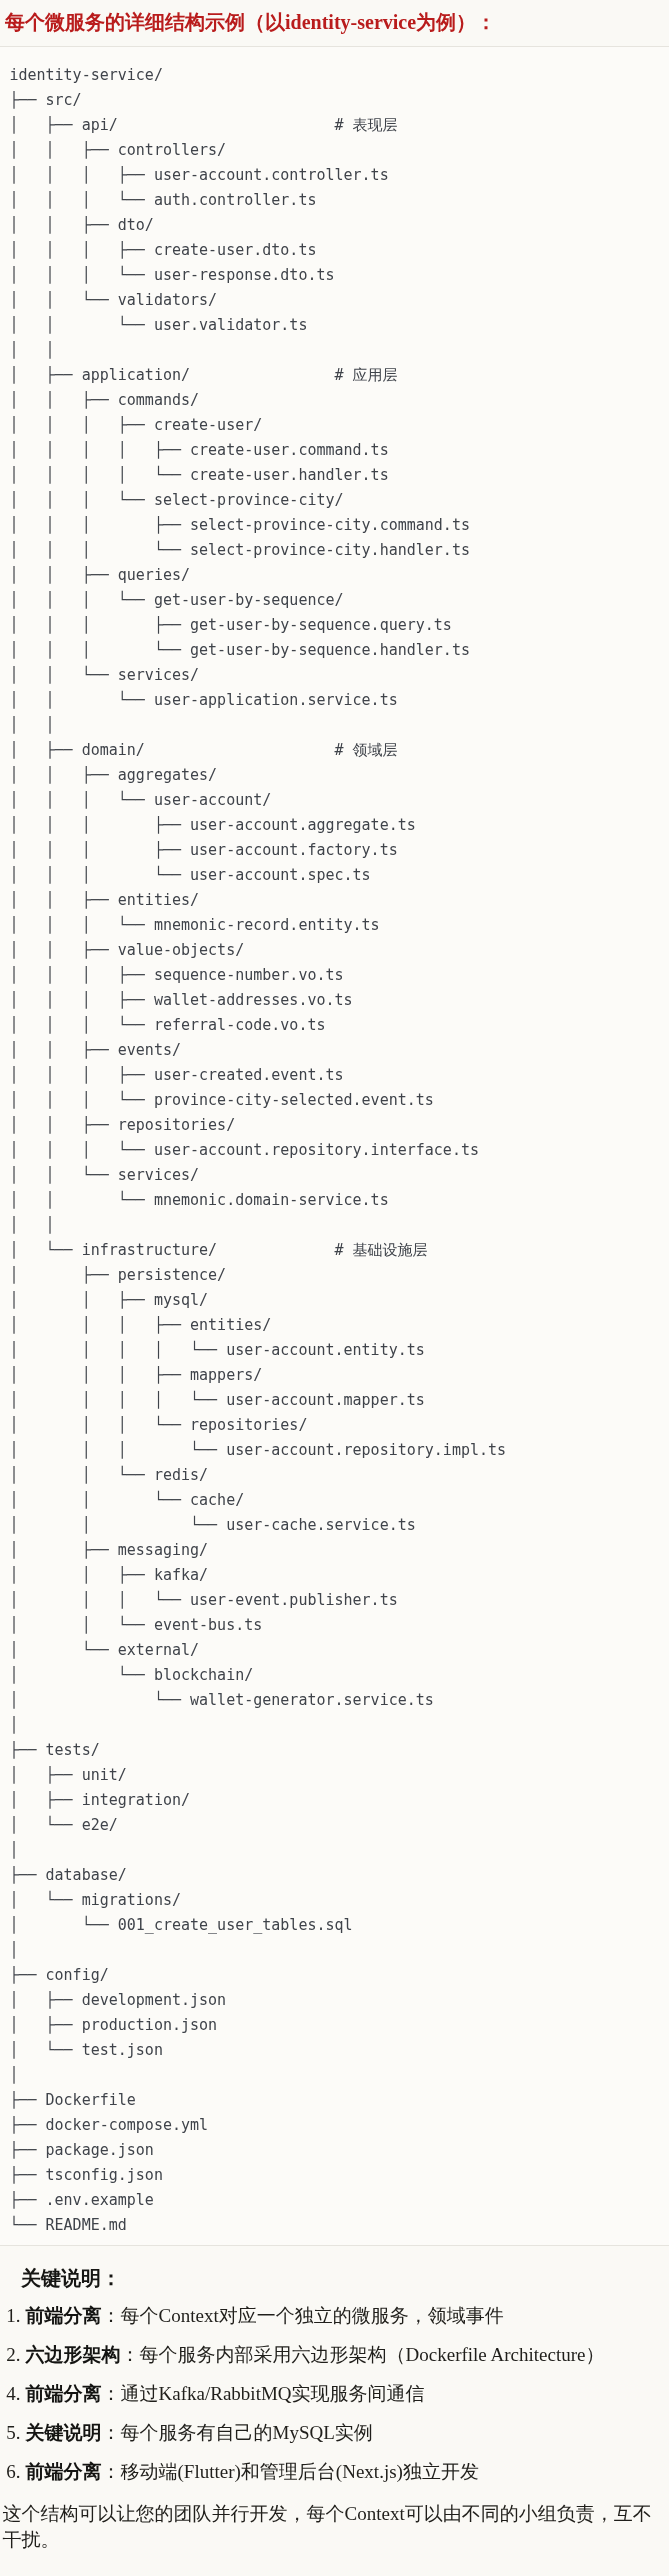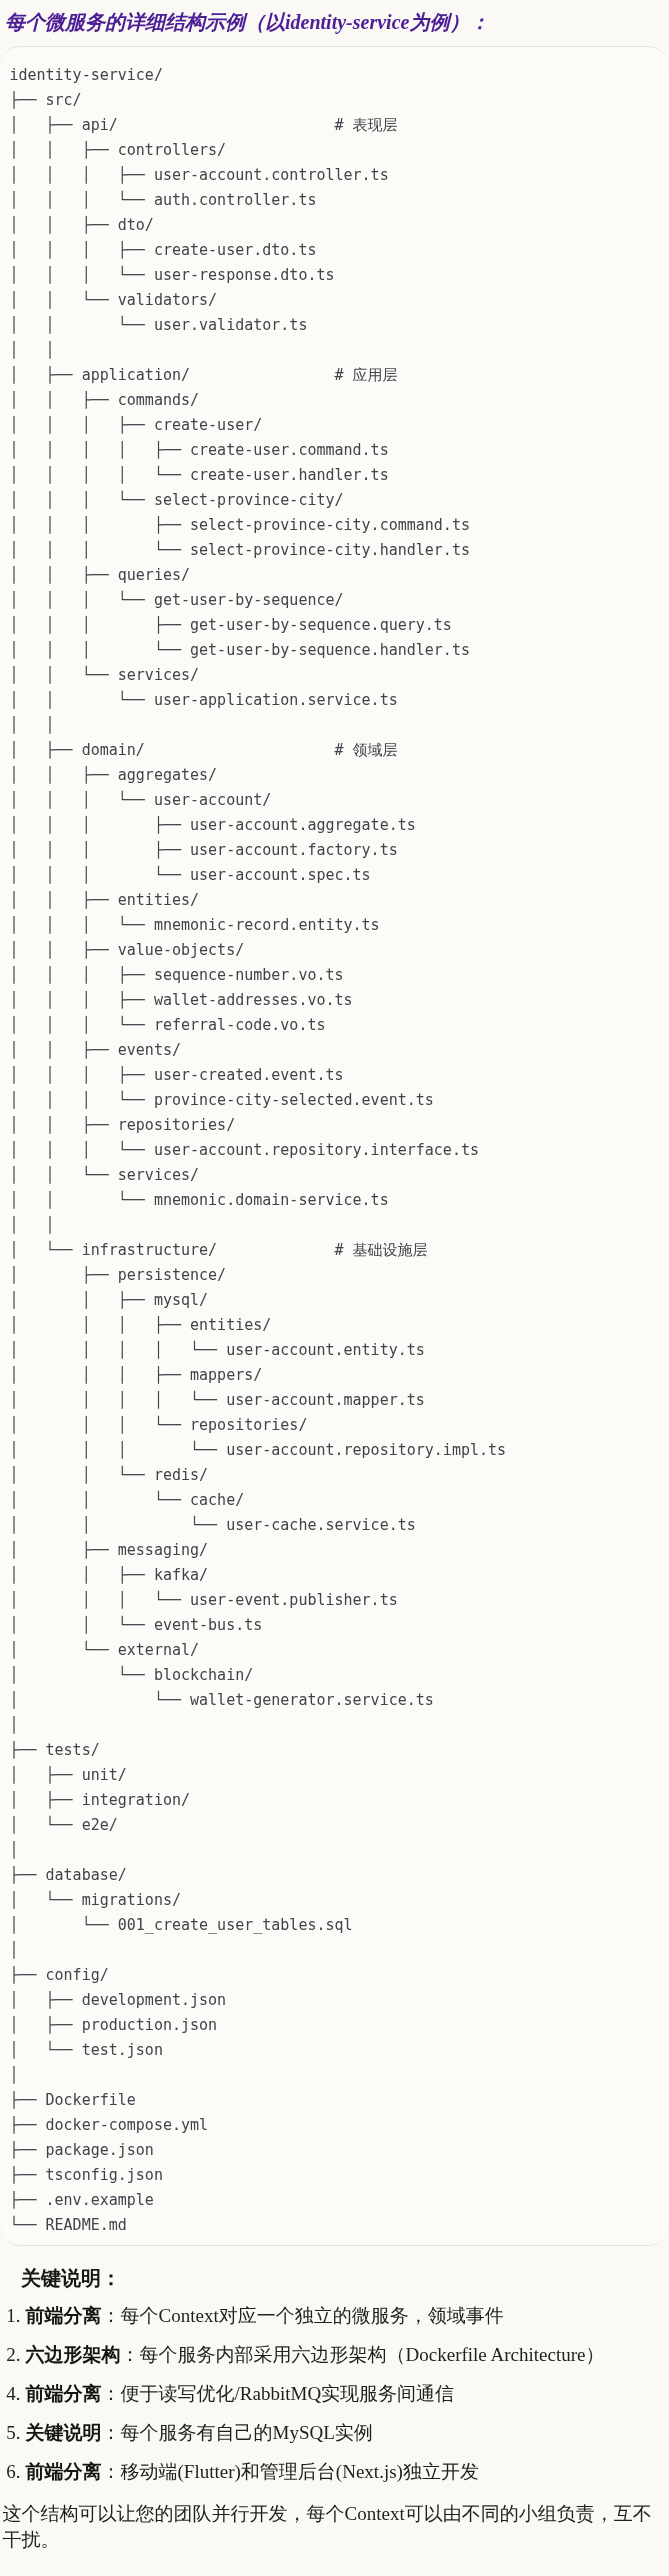--- a/index.html
+++ b/index.html
@@ -14,30 +14,28 @@
   .page {
     padding: 7.5px 5px 0 5px;
     box-sizing: border-box;
   }
   h3.md-heading {
     margin: 0;
     padding: 2.5px 0 0 0;
     font-size: 20px;
     line-height: 24px;
     font-weight: 700;
-    color: #4c1d95;
-    font-style: italic;
+    color: #b91c1c;
   }
   .codeblock {
     margin: 12px -5px 0 -5px;
     background: #fcfbf8;
     border-top: 0.6px solid #e6e4de;
     border-bottom: 0.6px solid #e6e4de;
     padding: 15.6px 9.4px 7.5px 9.4px;
-    border-radius: 21px;
   }
   .codeblock pre {
     margin: 0;
     font-family: "DejaVu Sans Mono", "Liberation Mono", monospace;
     font-size: 15px;
     line-height: 25px;
     color: #3f434a;
     white-space: pre;
   }
   h3.notes-heading {
@@ -162,21 +160,21 @@
 ├── tsconfig.json
 ├── .env.example
 └── README.md</pre>
   </div>
 
   <h3 class="notes-heading">关键说明：</h3>
 
   <ol class="notes-list">
     <li><span class="num">1.</span><span class="term">前端分离</span><span class="desc">：每个Context对应一个独立的微服务，领域事件</span></li>
     <li><span class="num">2.</span><span class="term">六边形架构</span><span class="desc">：每个服务内部采用六边形架构（Dockerfile Architecture）</span></li>
-    <li><span class="num">4.</span><span class="term">前端分离</span><span class="desc">：便于读写优化/RabbitMQ实现服务间通信</span></li>
+    <li><span class="num">4.</span><span class="term">前端分离</span><span class="desc">：通过Kafka/RabbitMQ实现服务间通信</span></li>
     <li><span class="num">5.</span><span class="term">关键说明</span><span class="desc">：每个服务有自己的MySQL实例</span></li>
     <li><span class="num">6.</span><span class="term">前端分离</span><span class="desc">：移动端(Flutter)和管理后台(Next.js)独立开发</span></li>
   </ol>
 
   <p class="closing">这个结构可以让您的团队并行开发，每个Context可以由不同的小组负责，互不干扰。</p>
 
 </div>
 
 
 </body></html>

